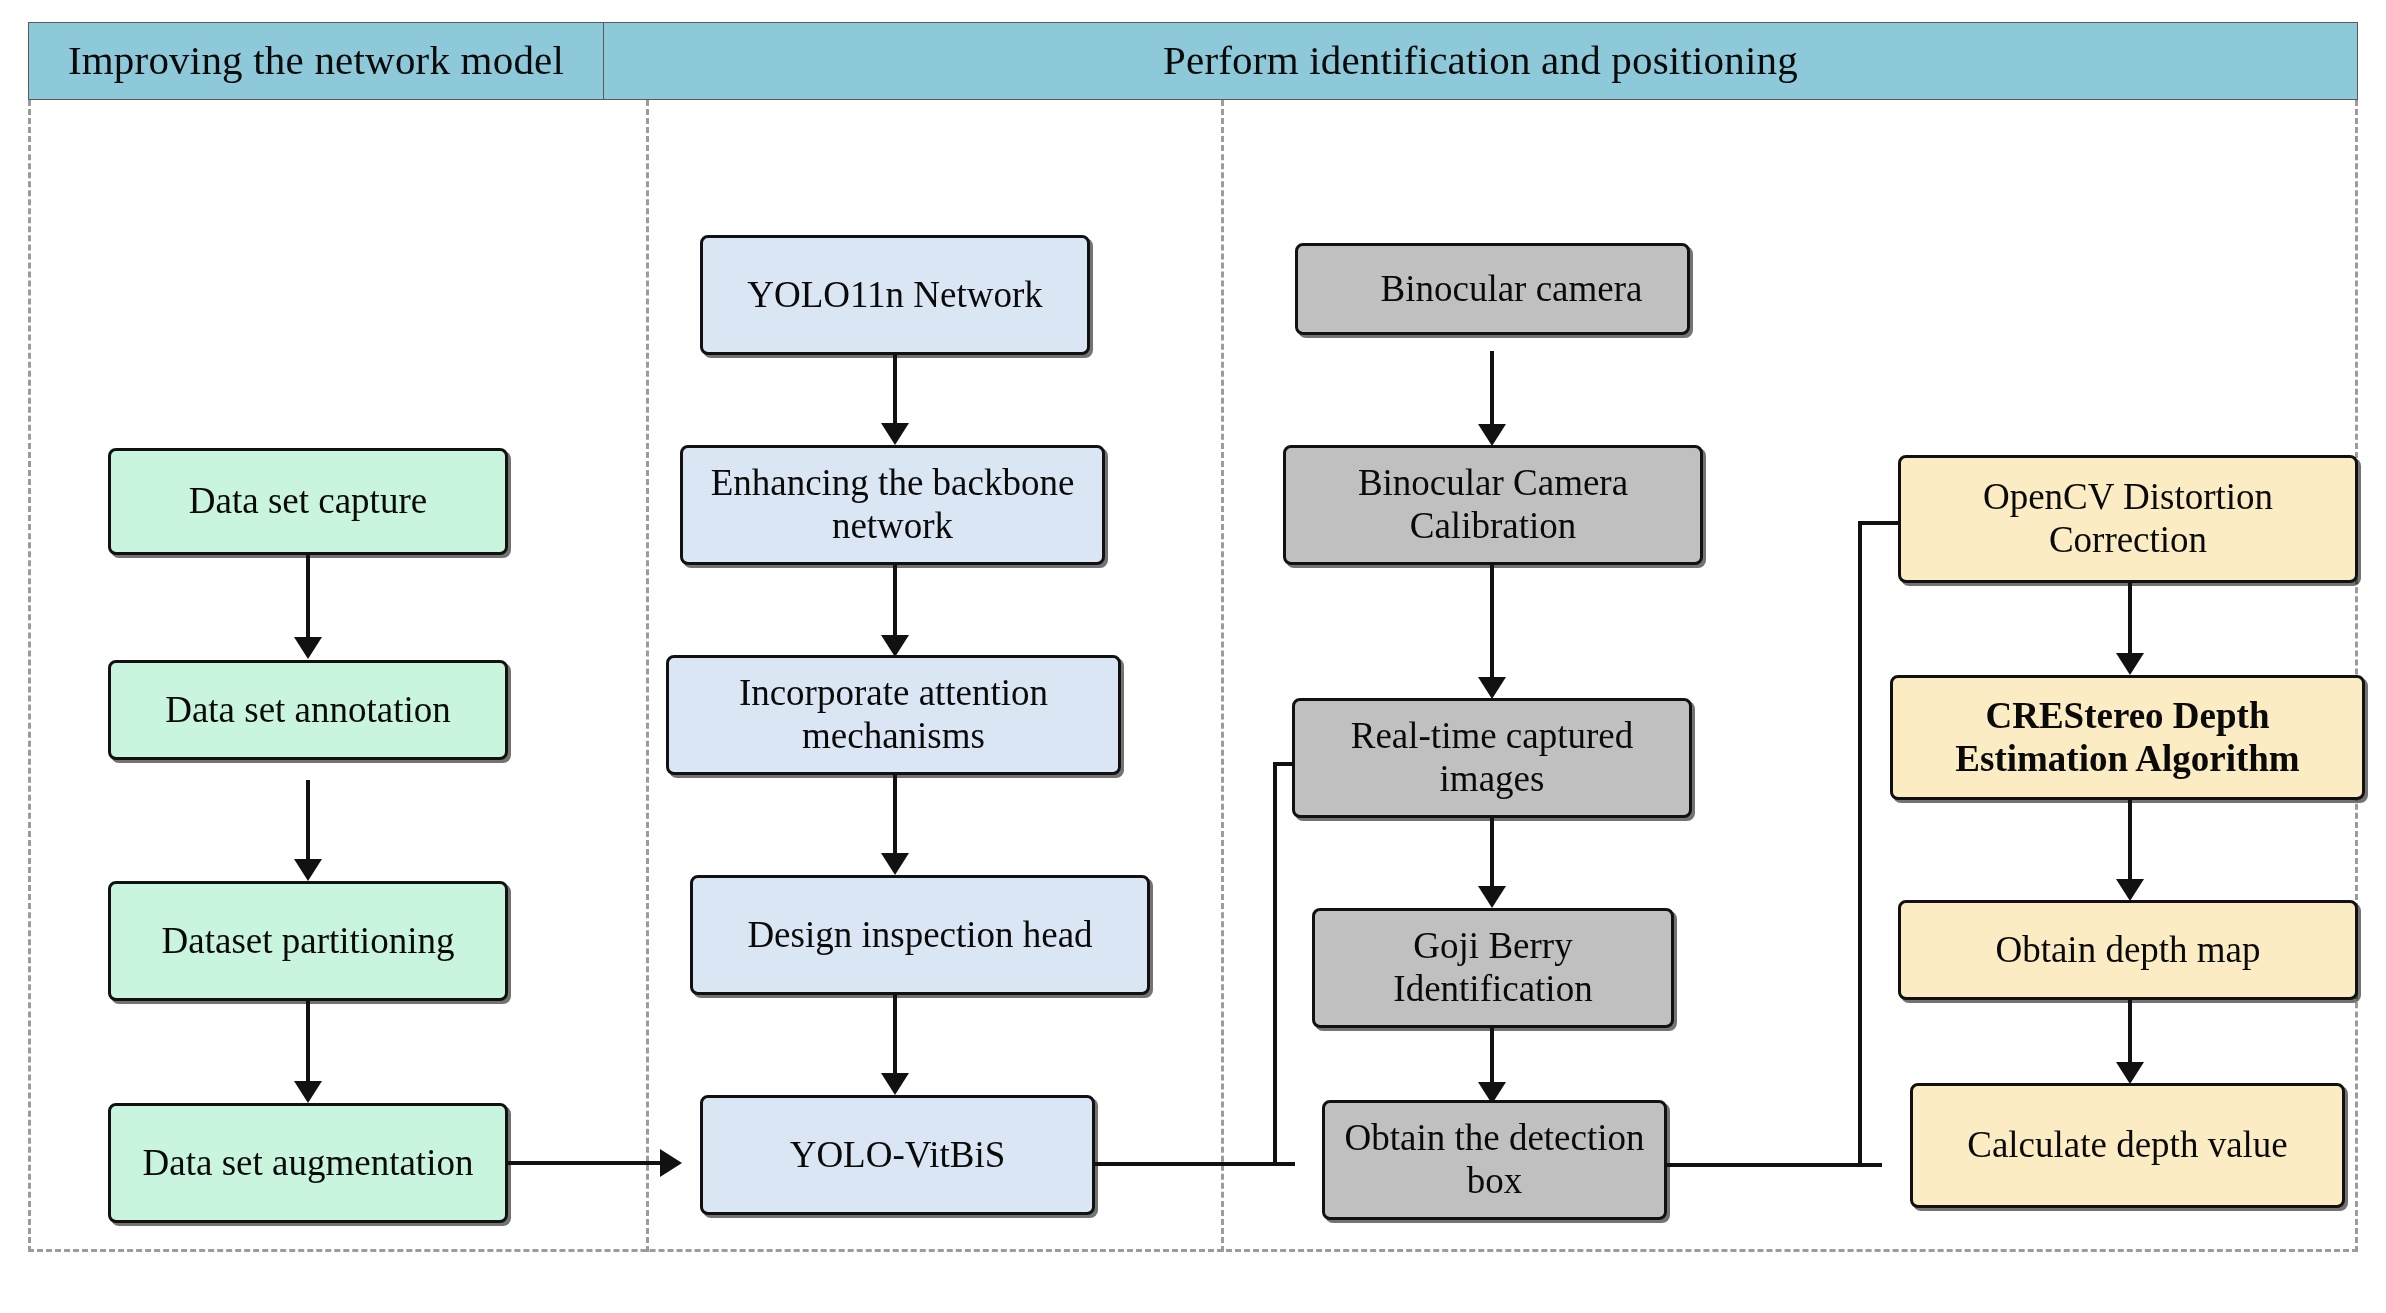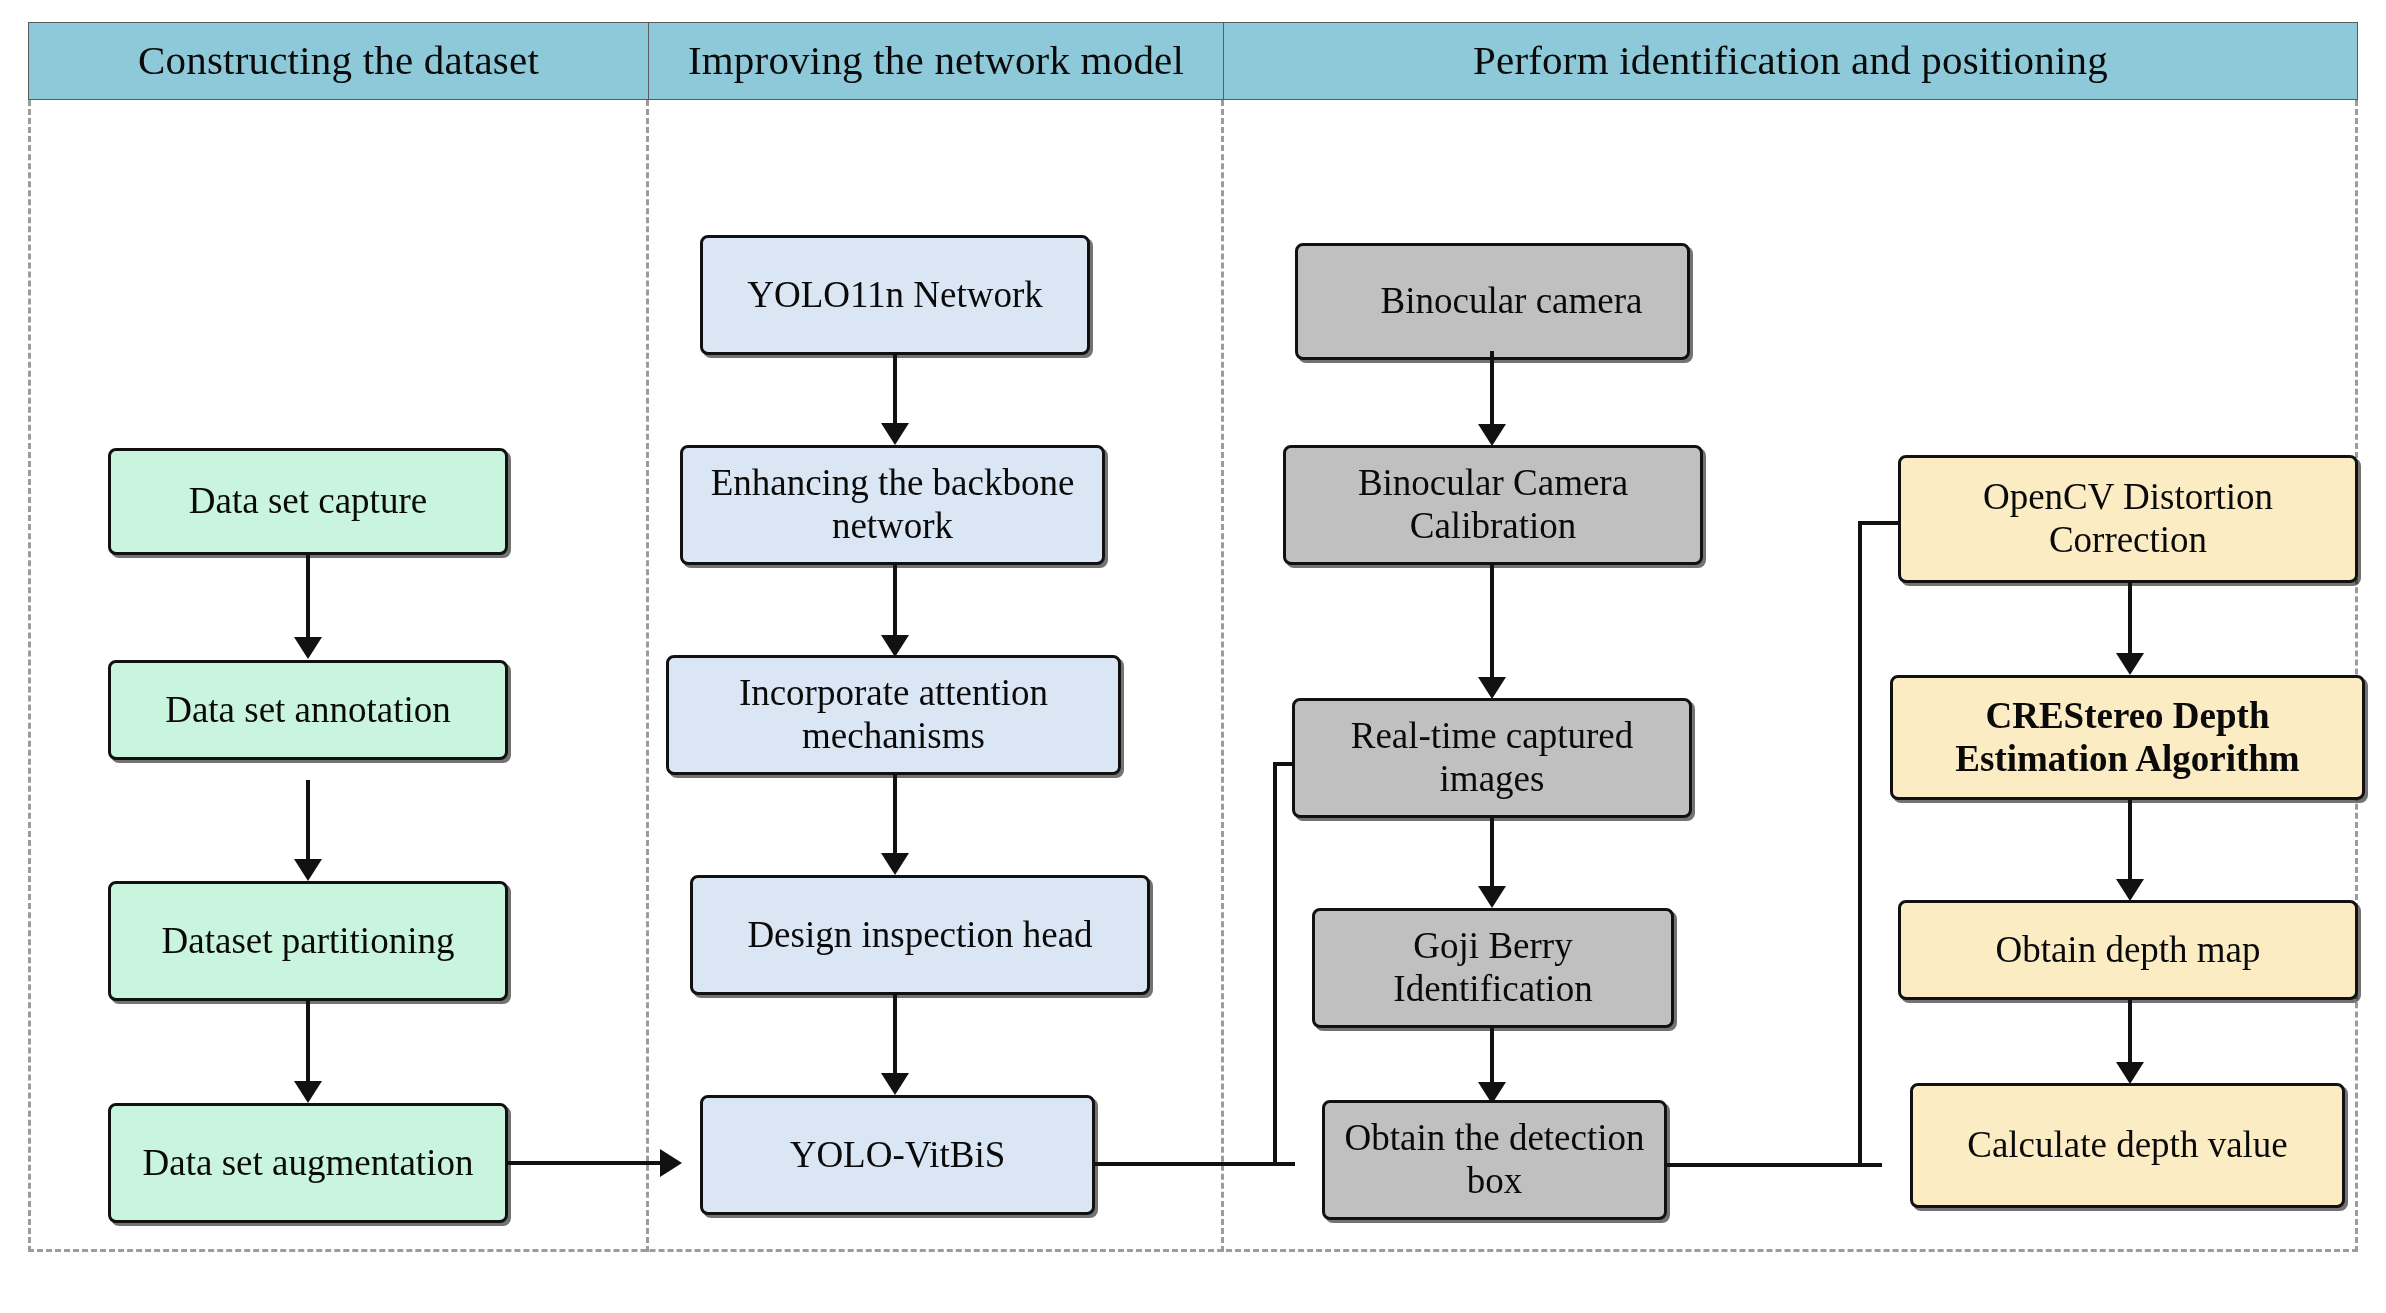--- a/index.html
+++ b/index.html
@@ -113,21 +113,20 @@
     border-bottom: 14px solid transparent;
     border-left: 22px solid #111111;
   }
 </style>
 </head>
 <body>
 
 <div id="canvas">
 
   <div class="header-band">
-    <div class="header-cell hc-1">Constructing the dataset</div>
     <div class="header-cell hc-2">Improving the network model</div>
     <div class="header-cell hc-3">Perform identification and positioning</div>
   </div>
 
   <div class="lane-frame"></div>
   <div class="lane-div lane-div-1"></div>
   <div class="lane-div lane-div-2"></div>
 
   <div class="node n-green" style="left:108px; top:448px; width:400px; height:107px;">Data set capture</div>
 
@@ -169,21 +168,21 @@
   <div class="vline" style="left:893px; top:995px; height:86px;"></div>
   <div class="arrow-down" style="left:881px; top:1073px;"></div>
 
   <div class="node n-blue" style="left:700px; top:1095px; width:395px; height:120px;">YOLO-VitBiS</div>
 
   <div class="hline" style="left:1095px; top:1162px; width:200px;"></div>
   <div class="vline" style="left:1273px; top:762px; height:402px;"></div>
   <div class="hline" style="left:1273px; top:762px; width:75px;"></div>
   <div class="arrow-right" style="left:1340px; top:750px;"></div>
 
-  <div class="node n-gray" style="left:1295px; top:243px; width:395px; height:117px;padding-left:46px;">Binocular camera</div>
+  <div class="node n-gray" style="left:1295px; top:243px; width:395px; height:92px;padding-left:46px;">Binocular camera</div>
 
   <div class="vline" style="left:1490px; top:351px; height:81px;"></div>
   <div class="arrow-down" style="left:1478px; top:424px;"></div>
 
   <div class="node n-gray" style="left:1283px; top:445px; width:420px; height:120px;">Binocular Camera Calibration</div>
 
   <div class="vline" style="left:1490px; top:565px; height:120px;"></div>
   <div class="arrow-down" style="left:1478px; top:677px;"></div>
 
   <div class="node n-gray" style="left:1292px; top:698px; width:400px; height:120px;">Real-time captured images</div>

